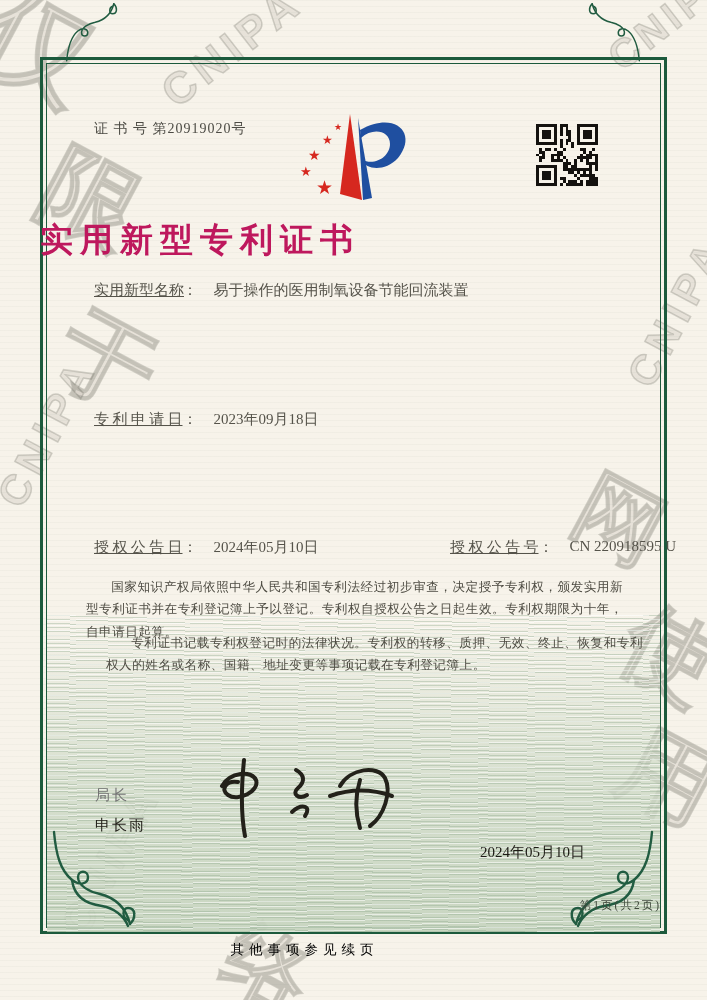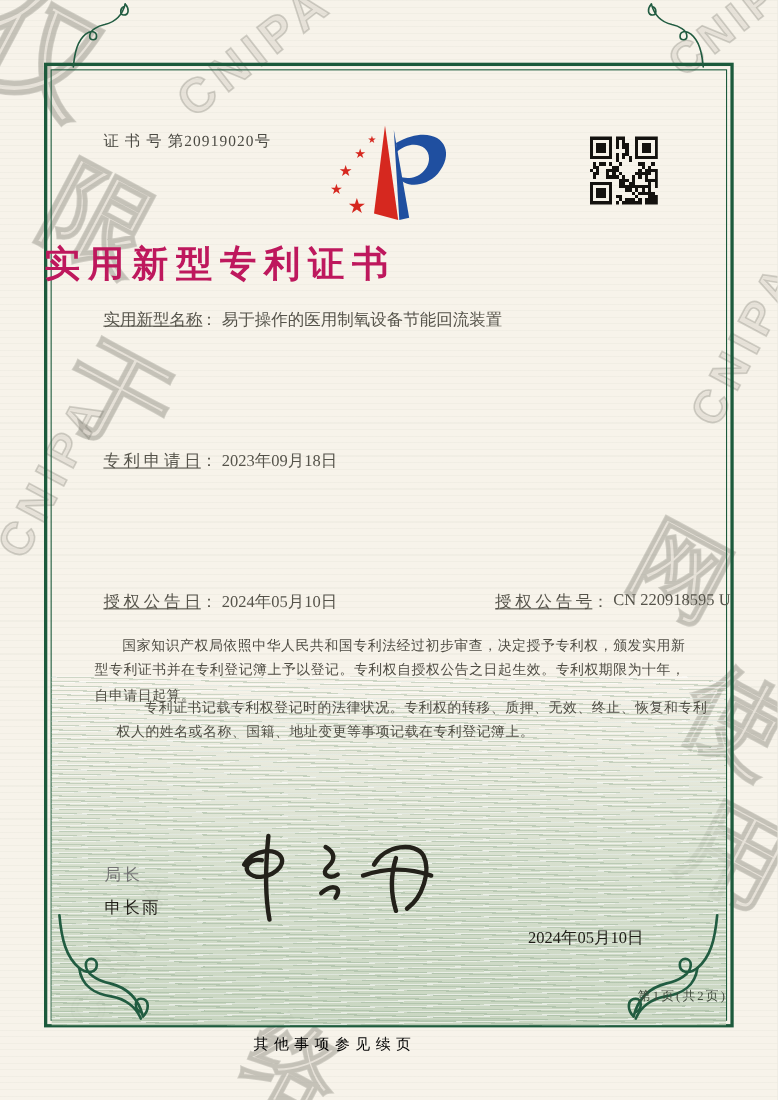--- a/index.html
+++ b/index.html
@@ -61,21 +61,21 @@
     font-family:"Liberation Sans","DejaVu Sans",sans-serif;
   }
   
   .row{position:absolute; left:94px; width:528px; font-size:15px; color:#55534a; white-space:nowrap;}
   .r1{top:281px;} .r2{top:324px;} .r3{top:367px;} .r4{top:410px;}
   .r5{top:453px;} .r6{top:495px;} .r7{top:538px;}
   .flabel{
     display:inline-block; width:5.9em; text-align:justify; text-align-last:justify; vertical-align:top;text-decoration:underline;
   }
   .colon{display:inline-block; vertical-align:top;}
-  .fvalue{display:inline-block; vertical-align:top; margin-left:4px;}
+  .fvalue{display:inline-block; vertical-align:top; margin-left:16px;}
   .grant-group{position:absolute; left:356px; top:0;}
   
   .para{
     position:absolute; left:86px; width:537px; font-size:12.6px; line-height:1.78;
     color:#4e4c43; text-align:justify; text-indent:2em; letter-spacing:0.5px;
   }
   .p1{top:576px;} .p2{top:632px;margin-left:20px;}
   
   .signer-title{position:absolute; left:95px; top:786px; font-size:15px; color:#737373; letter-spacing:2px;}
   .signer-name{position:absolute; left:95px; top:816px; font-size:15px; color:#23211a; letter-spacing:2px;}

